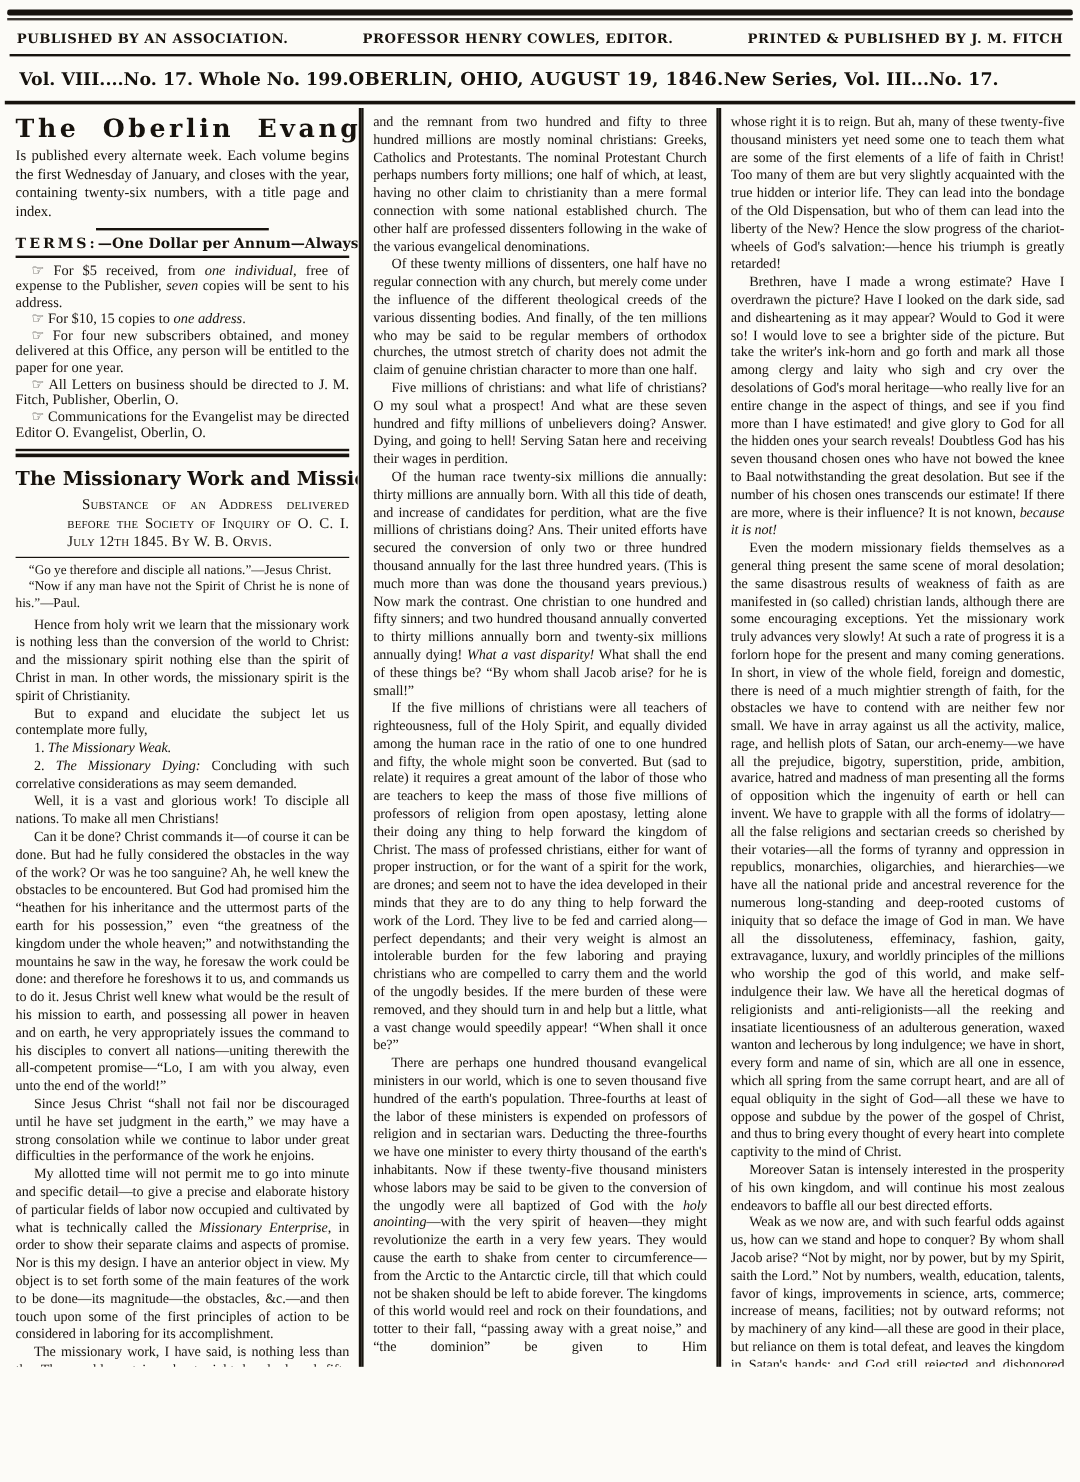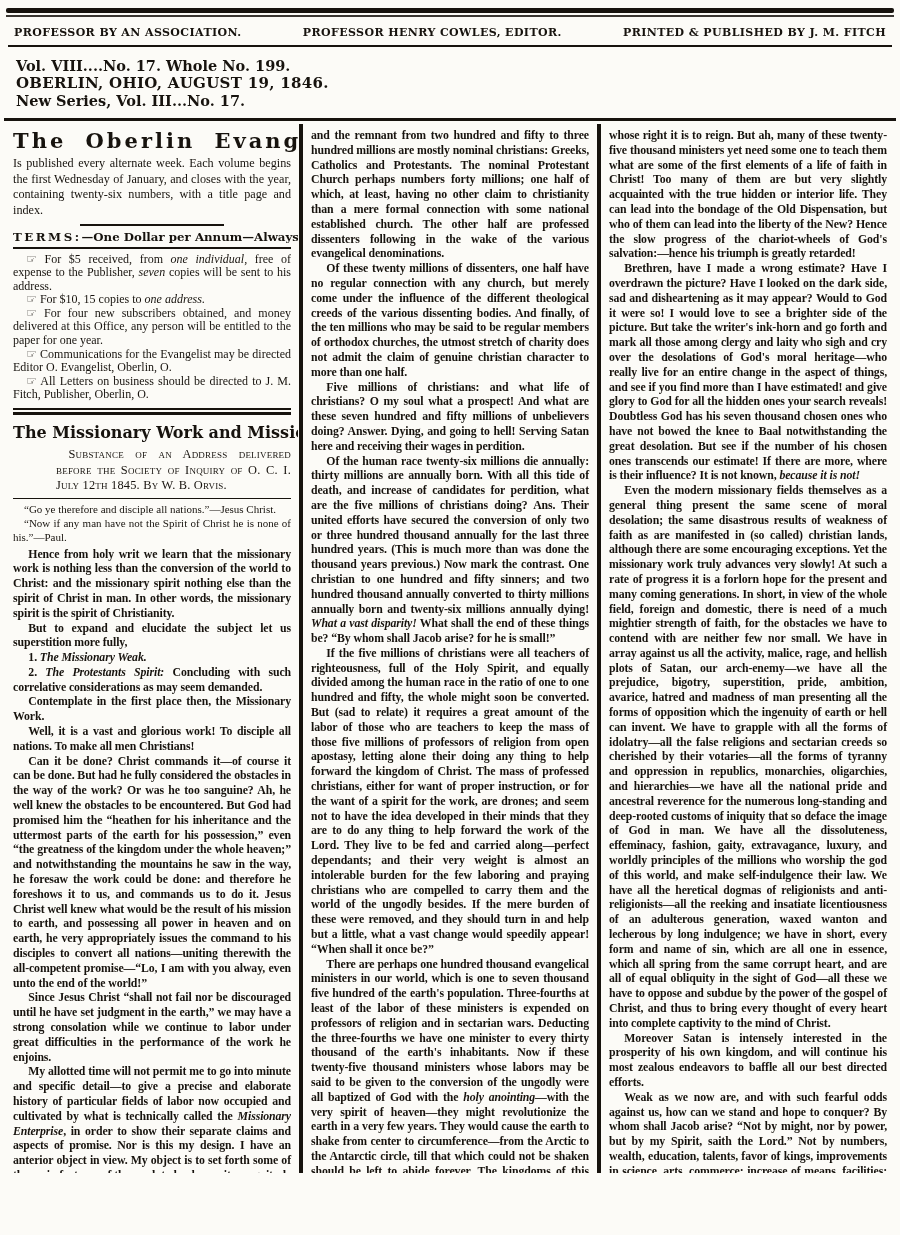--- a/index.html
+++ b/index.html
@@ -22,25 +22,24 @@
   .top-rule-a{height:5px;background:var(--ink);border-radius:2px;}
   .top-rule-b{height:2px;background:var(--ink);margin-top:2px;opacity:.85;}
   .banner-row{
     display:flex;justify-content:space-between;align-items:baseline;
     padding:9px 14px 6px 14px;
     font-family:"DejaVu Serif", serif;
     font-weight:bold;font-size:11px;letter-spacing:.4px;
   }
   .mid-rule{height:2px;background:var(--ink);margin:0 8px;}
   .date-row{
-    display:flex;justify-content:flex-end;align-items:baseline;
+    display:flex;justify-content:flex-start;align-items:baseline;
     padding:10px 16px 9px 16px;
     font-family:"DejaVu Serif", serif;
     font-weight:bold;
-    flex-direction:column;
   }
   .date-row .vol{font-size:14.5px;}
   .date-row .dateline{font-size:15px;letter-spacing:.3px;}
   .bot-rule{height:3px;background:var(--ink);margin:0 4px;}
 
   
   .columns{
     display:flex;align-items:stretch;
     height:1052px;
     padding:3px 6px 0 6px;
@@ -90,42 +89,42 @@
   .art-sub{
     font-variant:small-caps;
     font-size:12.4px;line-height:15.5px;text-align:justify;text-indent:1em;
     letter-spacing:.2px;
     margin-left:43px;
   }
   .sub-rule{height:1.6px;background:var(--ink);margin:4px 0 4px 0;}
   .epigraphs p{
     font-size:11px;line-height:13.8px;text-align:justify;text-indent:1em;
   }
-  .paragraphs{margin-top:2px;font-weight:bold;}
+  .paragraphs{margin-top:2px;}
   .paragraphs p{
     font-size:11.8px;line-height:14.8px;
     text-align:justify;text-indent:1.3em;
     letter-spacing:-0.1px;
   }
   .paragraphs.cont p:first-child{text-indent:0;}
   .paragraphs.runs-on p:last-child{text-align-last:justify;}
   .list-items p{margin:0;}
 </style>
 </head>
 <body>
 
 <div class="page">
 
   <div class="top-rule-wrap">
     <div class="top-rule-a"></div>
     <div class="top-rule-b"></div>
   </div>
 
   <div class="banner-row">
-    <span>PROFESSOR BY AN ASSOCIATION.</span>
+    <span>PUBLISHED BY AN ASSOCIATION.</span>
     <span>PROFESSOR HENRY COWLES, EDITOR.</span>
     <span>PRINTED &amp; PUBLISHED BY J. M. FITCH</span>
   </div>
 
   <div class="mid-rule"></div>
 
   <div class="date-row">
     <span class="vol">Vol. VIII....No. 17.  Whole No. 199.</span>
     <span class="dateline">OBERLIN, OHIO, AUGUST 19, 1846.</span>
     <span class="vol">New Series, Vol. III...No. 17.</span>
@@ -141,42 +140,41 @@
         <div class="mast-desc">Is published every alternate week.  Each volume begins the first Wednesday of January, and closes with the year, containing twenty-six numbers, with a title page and index.</div>
         <div class="short-rule"></div>
         <div class="terms-line">
           <span class="t-label">TERMS:</span><span>—One Dollar per Annum—Always in Advance.</span>
         </div>
         <div class="terms-rule"></div>
         <div class="notices list-items">
             <p>☞ For $5 received, from <i>one individual</i>, free of expense to the Publisher, <i>seven</i> copies will be sent to his address.</p>
             <p>☞ For $10, 15 copies to <i>one address</i>.</p>
             <p>☞ For four new subscribers obtained, and money delivered at this Office, any person will be entitled to the paper for one year.</p>
+            <p>☞ All Letters on business should be directed to J. M. Fitch, Publisher, Oberlin, O.</p>
             <p>☞ Communications for the Evangelist may be directed Editor O. Evangelist, Oberlin, O.</p>
-            <p>☞ All Letters on business should be directed to J. M. Fitch, Publisher, Oberlin, O.</p>
           </div>
         <div class="double-rule"></div>
       </div>
 
       <div>
         <div class="art-title">The Missionary Work and Missionary Spirit.</div>
         <div class="art-sub">Substance of an Address delivered before the Society of Inquiry of O. C. I. July 12th 1845. By W. B. Orvis.</div>
         <div class="sub-rule"></div>
         <div class="epigraphs list-items">
             <p>“Go ye therefore and disciple all nations.”—Jesus Christ.</p>
             <p>“Now if any man have not the Spirit of Christ he is none of his.”—Paul.</p>
           </div>
       </div>
 
       <div class="paragraphs runs-on list-items">
           <p>Hence from holy writ we learn that the missionary work is nothing less than the conversion of the world to Christ: and the missionary spirit nothing else than the spirit of Christ in man.  In other words, the missionary spirit is the spirit of Christianity.</p>
-          <p>But to expand and elucidate the subject let us superstition more fully,</p>
+          <p>But to expand and elucidate the subject let us contemplate more fully,</p>
           <p>1.  <i>The Missionary Weak.</i></p>
-          <p>2.  <i>The Protestants Spirit:</i>  Concluding with such correlative considerations as may seem demanded.</p>
-          <p>Contemplate in the first place then, the Missionary Work.</p>
+          <p>2.  <i>The Missionary Dying:</i>  Concluding with such correlative considerations as may seem demanded.</p>
           <p>Well, it is a vast and glorious work!  To disciple all nations.  To make all men Christians!</p>
           <p>Can it be done?  Christ commands it—of course it can be done.  But had he fully considered the obstacles in the way of the work?  Or was he too sanguine?  Ah, he well knew the obstacles to be encountered.  But God had promised him the “heathen for his inheritance and the uttermost parts of the earth for his possession,” even “the greatness of the kingdom under the whole heaven;” and notwithstanding the mountains he saw in the way, he foresaw the work could be done: and therefore he foreshows it to us, and commands us to do it.  Jesus Christ well knew what would be the result of his mission to earth, and possessing all power in heaven and on earth, he very appropriately issues the command to his disciples to convert all nations—uniting therewith the all-competent promise—“Lo, I am with you alway, even unto the end of the world!”</p>
           <p>Since Jesus Christ “shall not fail nor be discouraged until he have set judgment in the earth,” we may have a strong consolation while we continue to labor under great difficulties in the performance of the work he enjoins.</p>
           <p>My allotted time will not permit me to go into minute and specific detail—to give a precise and elaborate history of particular fields of labor now occupied and cultivated by what is technically called the <i>Missionary Enterprise</i>, in order to show their separate claims and aspects of promise.  Nor is this my design.  I have an anterior object in view.  My object is to set forth some of the main features of the work to be done—its magnitude—the obstacles, &amp;c.—and then touch upon some of the first principles of action to be considered in laboring for its accomplishment.</p>
           <p>The missionary work, I have said, is nothing less than the   The world contains about eight hundred and fifty millions of human beings.  Allowing one hundred millions to die in infancy, we have seven hundred and fifty millions of moral and accountable agents inhabiting this globe.  Of these four hundred millions, or more than one half are pagans.  From fifty to one hundred millions are Mahometans;</p>
         </div>
     </div>
 
     <div class="divider"></div>
 

